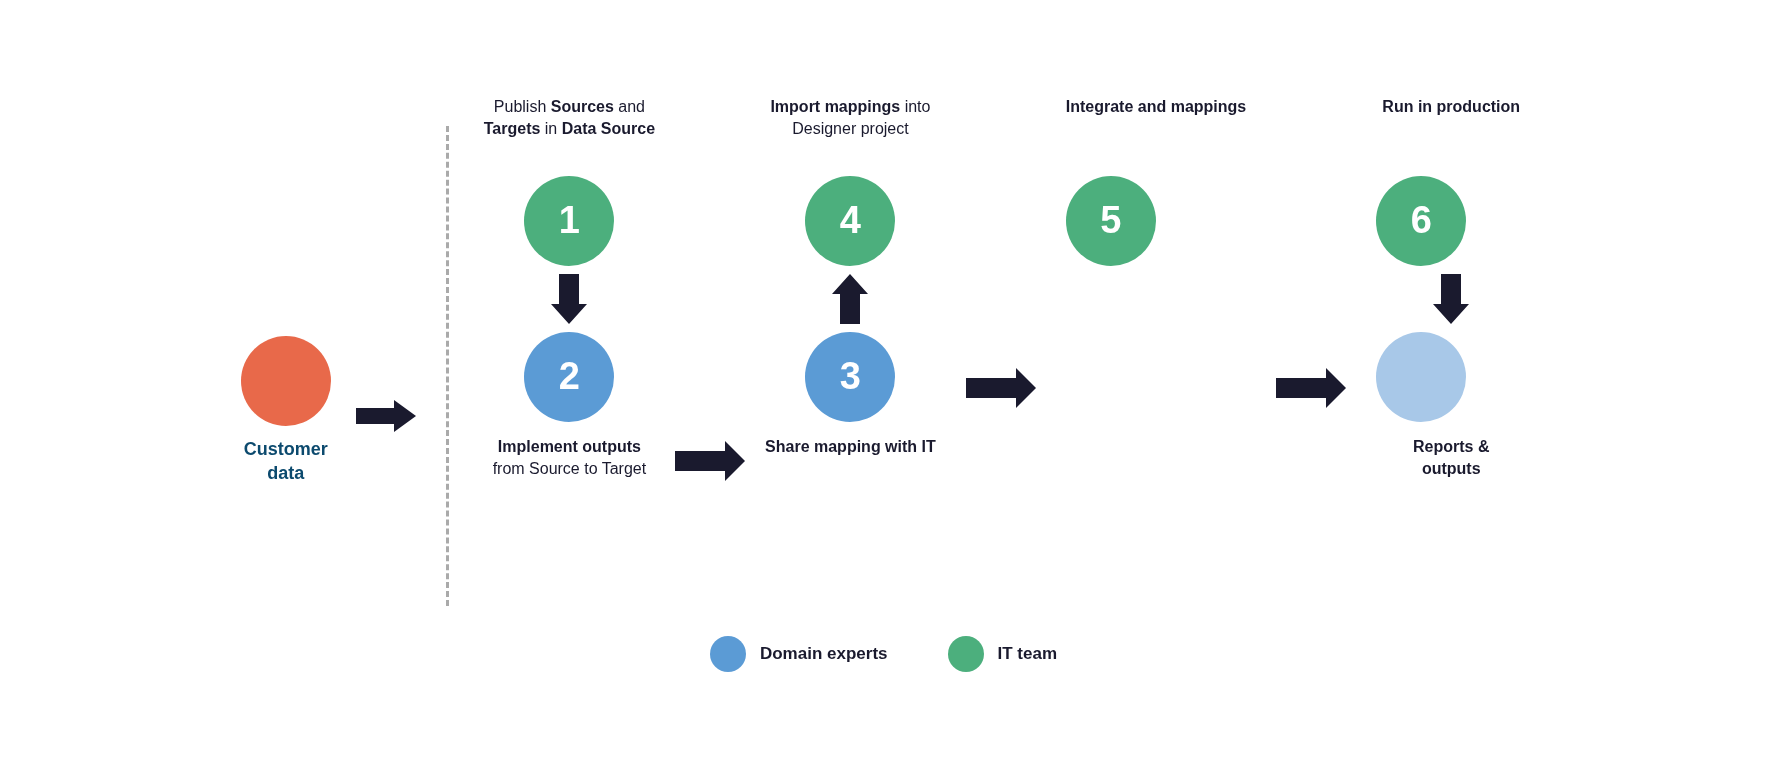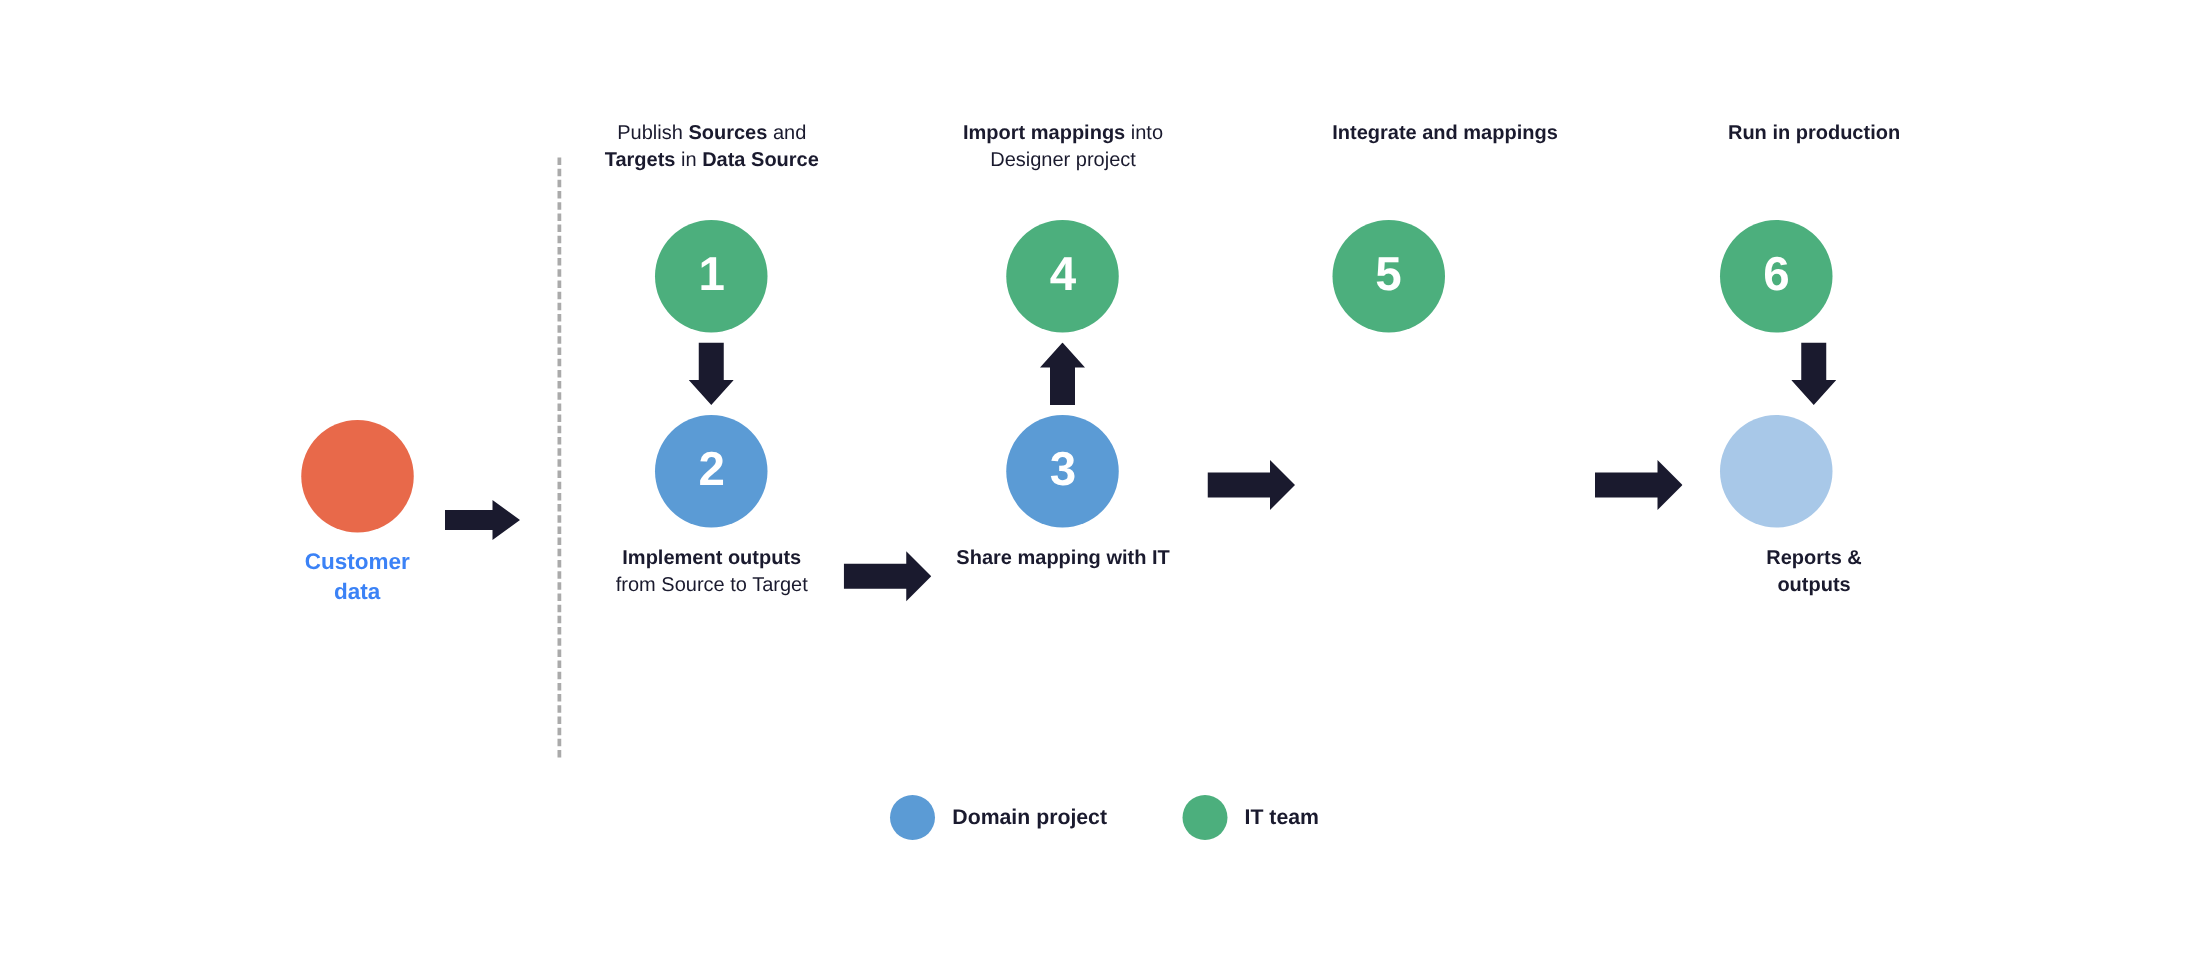--- a/index.html
+++ b/index.html
@@ -39,21 +39,21 @@
     .customer-circle {
       width: 90px;
       height: 90px;
       border-radius: 50%;
       background: #E8694A;
     }
 
     .customer-label {
       font-size: 18px;
       font-weight: 700;
-      color: #3b82f6;
+      color: #0c4a6e;
       text-align: center;
       line-height: 1.3;
     }
 
     
     .arrow-right {
       display: flex;
       align-items: center;
       padding-top: 130px;
       margin: 0 10px;
@@ -330,21 +330,21 @@
       <div class="col-bottom-label">
         <strong>Reports &amp;<br>outputs</strong>
       </div>
     </div>
 
   </div>
 
   <div class="legend">
     <div class="legend-item">
       <div class="legend-circle-blue"></div>
-      <span class="legend-label">Domain project</span>
+      <span class="legend-label">Domain experts</span>
     </div>
     <div class="legend-item">
       <div class="legend-circle-green"></div>
       <span class="legend-label">IT team</span>
     </div>
   </div>
 
 </div>
 
 </body></html>

